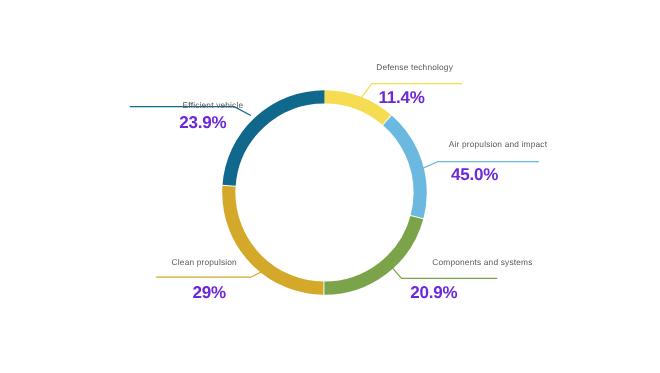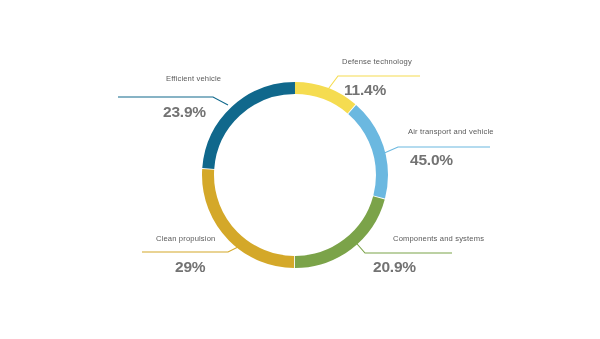--- a/index.html
+++ b/index.html
@@ -18,21 +18,21 @@
     font-size:7.6px;
     color:#5a5a5a;
     letter-spacing:0.15px;
     white-space:nowrap;
     font-weight:400;
   }
   .pct-label {
     position:absolute;
     font-size:15.5px;
     font-weight:bold;
-    color:#737373;
+    color:#6d28d9;
     white-space:nowrap;
     letter-spacing:-0.2px;
   }
 </style>
 </head>
 <body>
 
 <div id="chart-root">
 
   <svg class="canvas" viewBox="0 0 600 339">
@@ -50,25 +50,25 @@
       <path id="lead-1" stroke="#6BB8E0" d="M 382 154 L 398 147 L 490 147"></path>
       <path id="lead-2" stroke="#7BA349" d="M 351 237 L 365 253 L 452 253"></path>
       <path id="lead-3" stroke="#D4A829" d="M 244 244 L 228 252 L 142 252"></path>
       <path id="lead-4" stroke="#10688C" d="M 228 105 L 213 97 L 118 97"></path>
     </g>
   </svg>
 
   <div class="cat-label" style="left:342px; top:57px;">Defense technology</div>
   <div class="pct-label" style="left:344px; top:81px;">11.4%</div>
 
-  <div class="cat-label" style="left:408px; top:127px;">Air transport and vehicle</div>
+  <div class="cat-label" style="left:408px; top:127px;">Air propulsion and impact</div>
   <div class="pct-label" style="left:410px; top:151px;">45.0%</div>
 
   <div class="cat-label" style="left:393px; top:234px;">Components and systems</div>
   <div class="pct-label" style="left:373px; top:258px;">20.9%</div>
 
   <div class="cat-label" style="left:156px; top:234px;">Clean propulsion</div>
   <div class="pct-label" style="left:175px; top:258px;">29%</div>
 
-  <div class="cat-label" style="left:166px; top:74px;">Efficient vehicle</div>
+  <div class="cat-label" style="left:166px; top:91px;">Efficient vehicle</div>
   <div class="pct-label" style="left:163px; top:103px;">23.9%</div>
 
 </div>
 
 </body></html>

